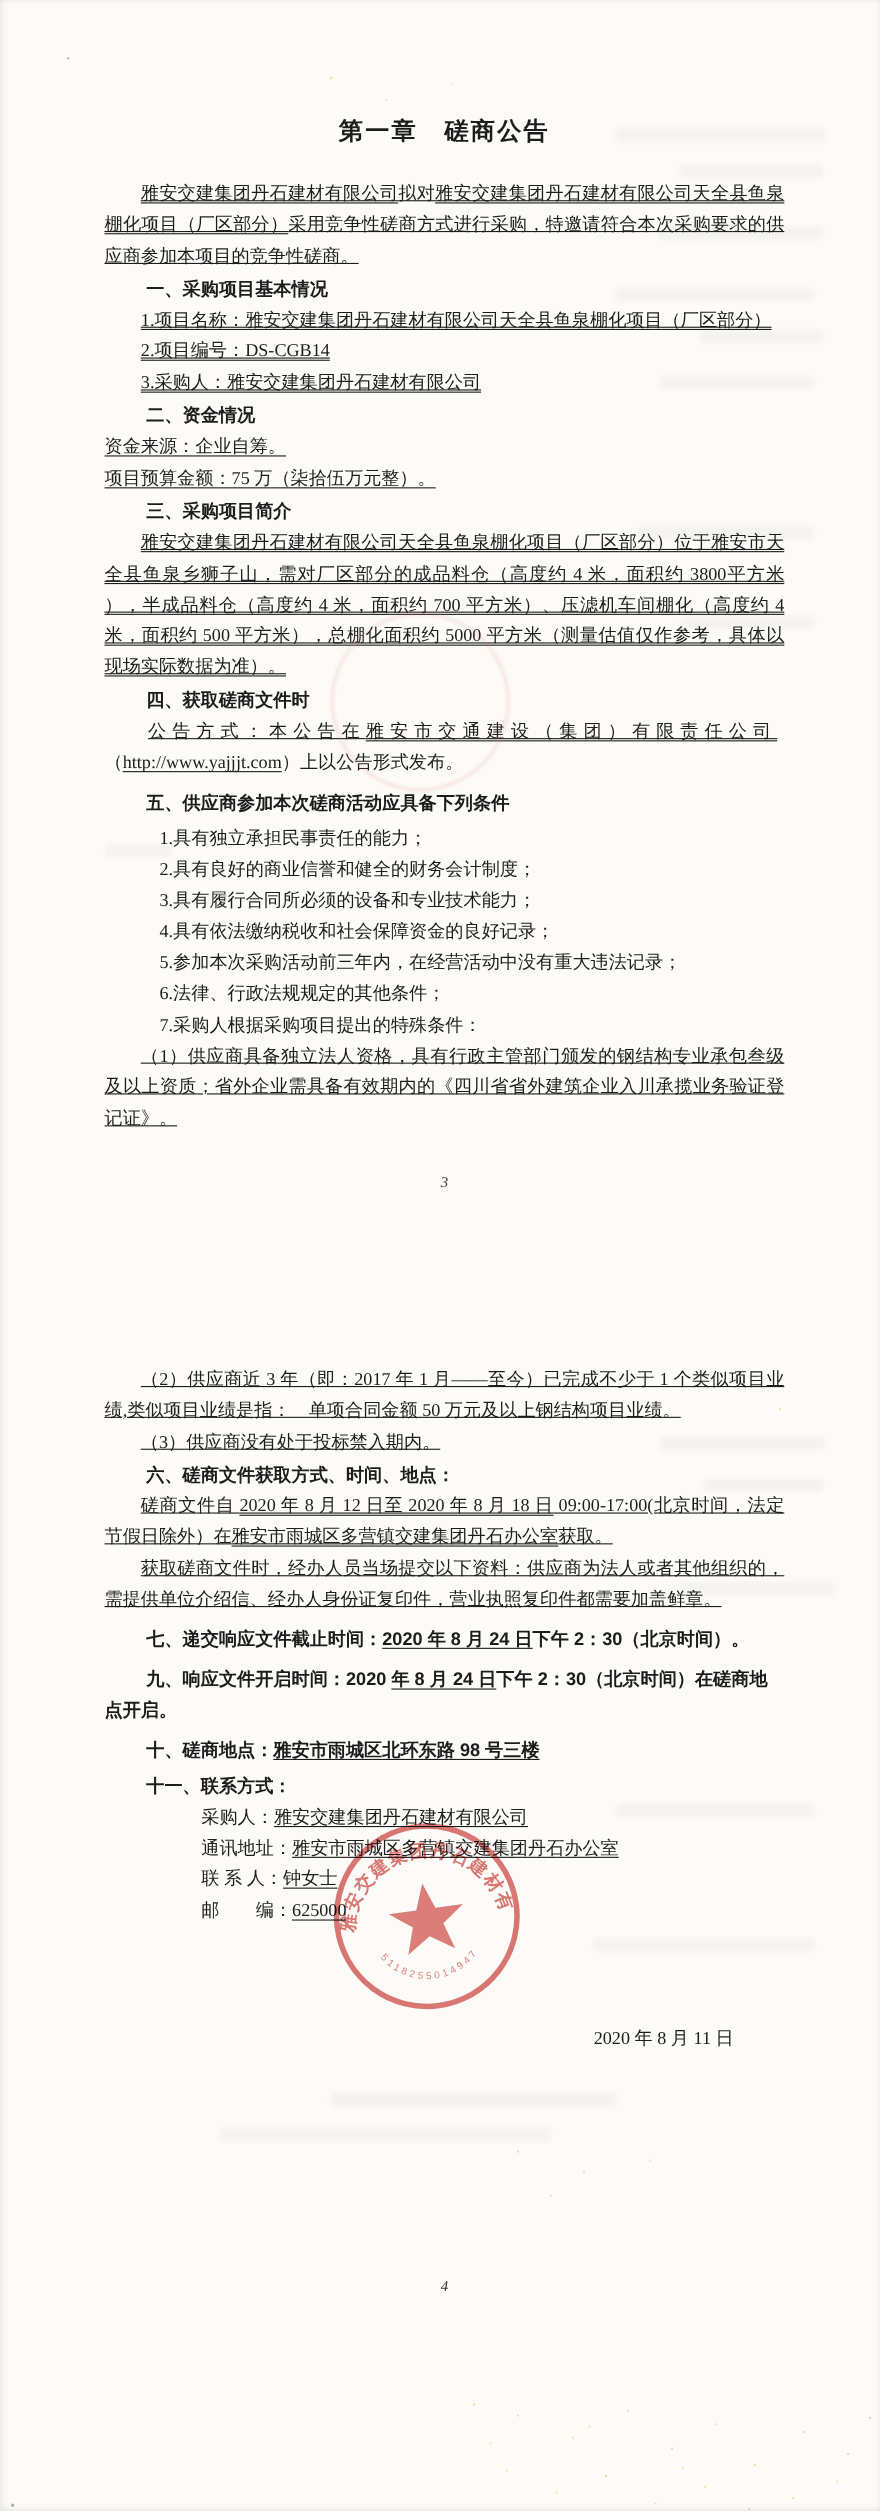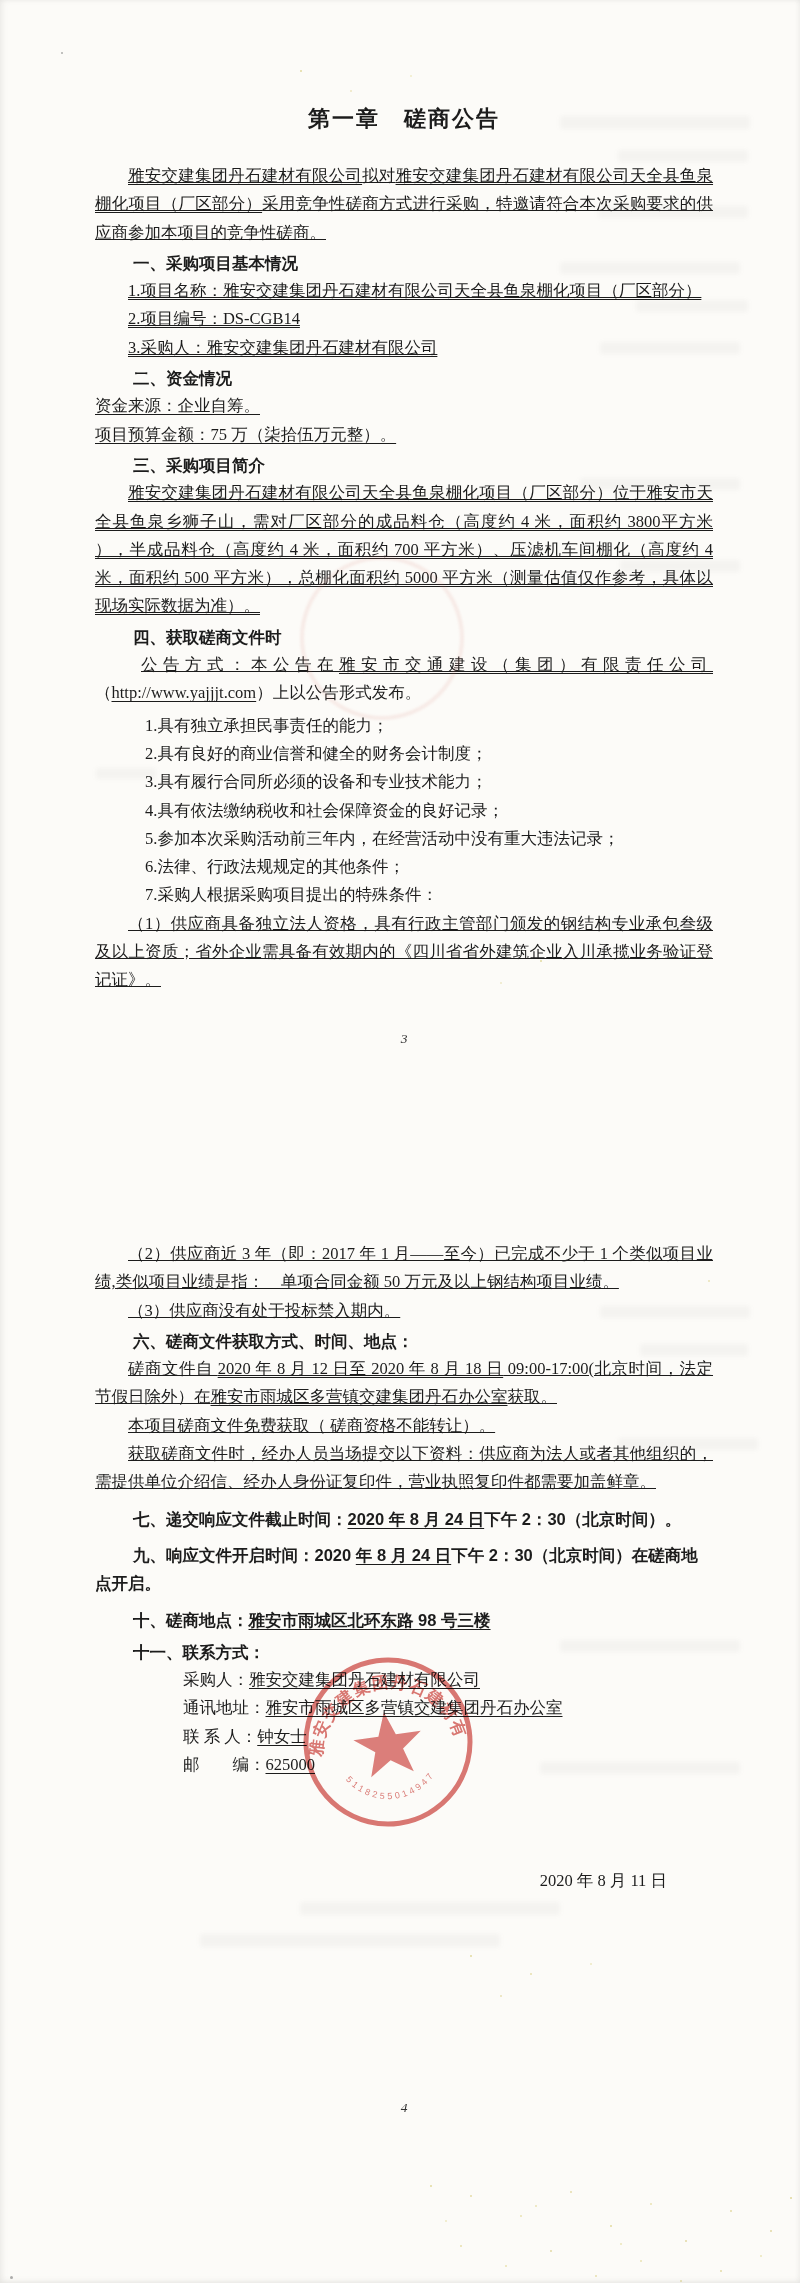--- a/index.html
+++ b/index.html
@@ -13,21 +13,21 @@
   .content{position:absolute;left:95px;width:618px;}
   #page1{top:0;}
   #page2{top:1228px;}
   .blk{margin:0;line-height:28.3px;font-size:16.5px;text-align:justify;word-break:break-word;}
   .b-title{text-align:center;font-weight:bold;font-size:22px;letter-spacing:2px;line-height:34px;margin-top:102px;
            font-family:"Liberation Serif","DejaVu Serif",serif;}
   .b-heading{font-weight:bold;font-family:"Liberation Sans","DejaVu Sans",sans-serif;text-indent:38px;text-align:left;}
   .b-para{text-indent:33px;text-decoration:underline;}
   .b-list{text-indent:50px;text-align:left;}
   .b-flush{text-indent:0;}
-  .b-nowrap{white-space:nowrap;text-align:right;}
+  .b-nowrap{white-space:nowrap;text-align:center;}
   .b-contact{padding-left:88px;text-indent:0;text-align:left;}
   .b-date{text-align:right;padding-right:46px;text-indent:0;}
   .b-pagenum{text-align:center;font-style:italic;font-size:13.5px;color:#333;}
   .u{text-decoration:underline;text-underline-offset:3px;text-decoration-thickness:1px;}
   .bold{font-weight:bold;font-family:"Liberation Sans","DejaVu Sans",sans-serif;}
   .sp{letter-spacing:5.5px;}
 
   
   .stamp{position:absolute;left:298px;top:1652px;width:180px;height:180px;transform:rotate(-8deg);
          opacity:.88;pointer-events:none;mix-blend-mode:multiply;}
@@ -62,39 +62,39 @@
         <p class="blk b-para"><span class="u">2.项目编号：DS-CGB14</span></p>
         <p class="blk b-para"><span class="u">3.采购人：雅安交建集团丹石建材有限公司</span></p>
         <p class="blk b-heading" style="margin-top: 2px;"><span>二、资金情况</span></p>
         <p class="blk b-flush"><span class="u">资金来源：企业自筹。</span></p>
         <p class="blk b-flush"><span class="u">项目预算金额：75 万（柒拾伍万元整）。</span></p>
         <p class="blk b-heading" style="margin-top: 2px;"><span>三、采购项目简介</span></p>
         <p class="blk b-para"><span class="u">雅安交建集团丹石建材有限公司天全县鱼泉棚化项目（厂区部分）位于雅安市天全县鱼泉乡狮子山，需对厂区部分的成品料仓（高度约 4 米，面积约 3800平方米 ），半成品料仓（高度约 4 米，面积约 700 平方米）、压滤机车间棚化（高度约 4 米，面积约 500 平方米），总棚化面积约 5000 平方米（测量估值仅作参考，具体以现场实际数据为准）。</span></p>
         <p class="blk b-heading" style="margin-top: 2px;"><span>四、获取磋商文件时</span></p>
         <p class="blk b-para b-nowrap"><span class="sp">公告方式：本公告在</span><span class="u sp">雅安市交通建设（集团）有限责任公司</span></p>
         <p class="blk b-flush"><span>（</span><span class="u">http://www.yajjjt.com</span><span>）上以公告形式发布。</span></p>
+        <p class="blk b-heading" style="margin-top: 8px;"><span>五、供应商参加本次磋商活动应具备下列条件</span></p>
         <p class="blk b-list" style="margin-top: 4px;"><span>1.具有独立承担民事责任的能力；</span></p>
         <p class="blk b-list"><span>2.具有良好的商业信誉和健全的财务会计制度；</span></p>
         <p class="blk b-list"><span>3.具有履行合同所必须的设备和专业技术能力；</span></p>
         <p class="blk b-list"><span>4.具有依法缴纳税收和社会保障资金的良好记录；</span></p>
         <p class="blk b-list"><span>5.参加本次采购活动前三年内，在经营活动中没有重大违法记录；</span></p>
         <p class="blk b-list"><span>6.法律、行政法规规定的其他条件；</span></p>
         <p class="blk b-list"><span>7.采购人根据采购项目提出的特殊条件：</span></p>
         <p class="blk b-para"><span>（1）供应商具备独立法人资格，具有行政主管部门颁发的钢结构专业承包叁级及以上资质；省外企业需具备有效期内的《四川省省外建筑企业入川承揽业务验证登记证》。</span></p>
         <p class="blk b-pagenum" style="margin-top: 30px;"><span>3</span></p>
       </div>
   </div>
 
   <div class="content" id="page2">
     <div id="blocks2">
         <p class="blk b-para" style="margin-top: 12px;"><span>（2）供应商近 3 年（即：2017 年 1 月——至今）已完成不少于 1 个类似项目业绩,类似项目业绩是指：　单项合同金额 50 万元及以上钢结构项目业绩。</span></p>
         <p class="blk b-para"><span>（3）供应商没有处于投标禁入期内。</span></p>
         <p class="blk b-heading" style="margin-top: 2px;"><span>六、磋商文件获取方式、时间、地点：</span></p>
         <p class="blk b-para"><span>磋商文件自 </span><span class="u">2020 年 8 月 12 日至 2020 年 8 月 18 日</span><span> 09:00-17:00(北京时间，法定节假日除外）在</span><span class="u">雅安市雨城区多营镇交建集团丹石办公室</span><span>获取。</span></p>
-        <p class="blk b-para"><span>本项目磋商文件免费获取（ 磋商资格不能转让）。</span></p>
         <p class="blk b-para"><span>获取磋商文件时，经办人员当场提交以下资料：供应商为法人或者其他组织的，需提供单位介绍信、经办人身份证复印件，营业执照复印件都需要加盖鲜章。</span></p>
         <p class="blk b-heading" style="margin-top: 8px;"><span class="bold">七、递交响应文件截止时间：</span><span class="u">2020 年 8 月 24 日</span><span>下午 2：30（北京时间）。</span></p>
         <p class="blk b-heading" style="margin-top: 8px;"><span class="bold">九、响应文件开启时间：</span><span class="bold">2020 </span><span class="u">年 8 月 24 日</span><span>下午 2：30（北京时间）在磋商地点开启。</span></p>
         <p class="blk b-heading" style="margin-top: 8px;"><span class="bold">十、磋商地点：</span><span class="u">雅安市雨城区北环东路 98 号三楼</span></p>
         <p class="blk b-heading" style="margin-top: 4px;"><span>十一、联系方式：</span></p>
         <p class="blk b-contact"><span>采购人：</span><span class="u">雅安交建集团丹石建材有限公司</span></p>
         <p class="blk b-contact"><span>通讯地址：</span><span class="u">雅安市雨城区多营镇交建集团丹石办公室</span></p>
         <p class="blk b-contact"><span>联 系 人：</span><span class="u">钟女士</span></p>
         <p class="blk b-contact"><span>邮　　编：</span><span class="u">625000</span></p>
         <p class="blk b-date" style="margin-top: 88px; text-align: right;"><span>2020 年 8 月 11 日</span></p>

